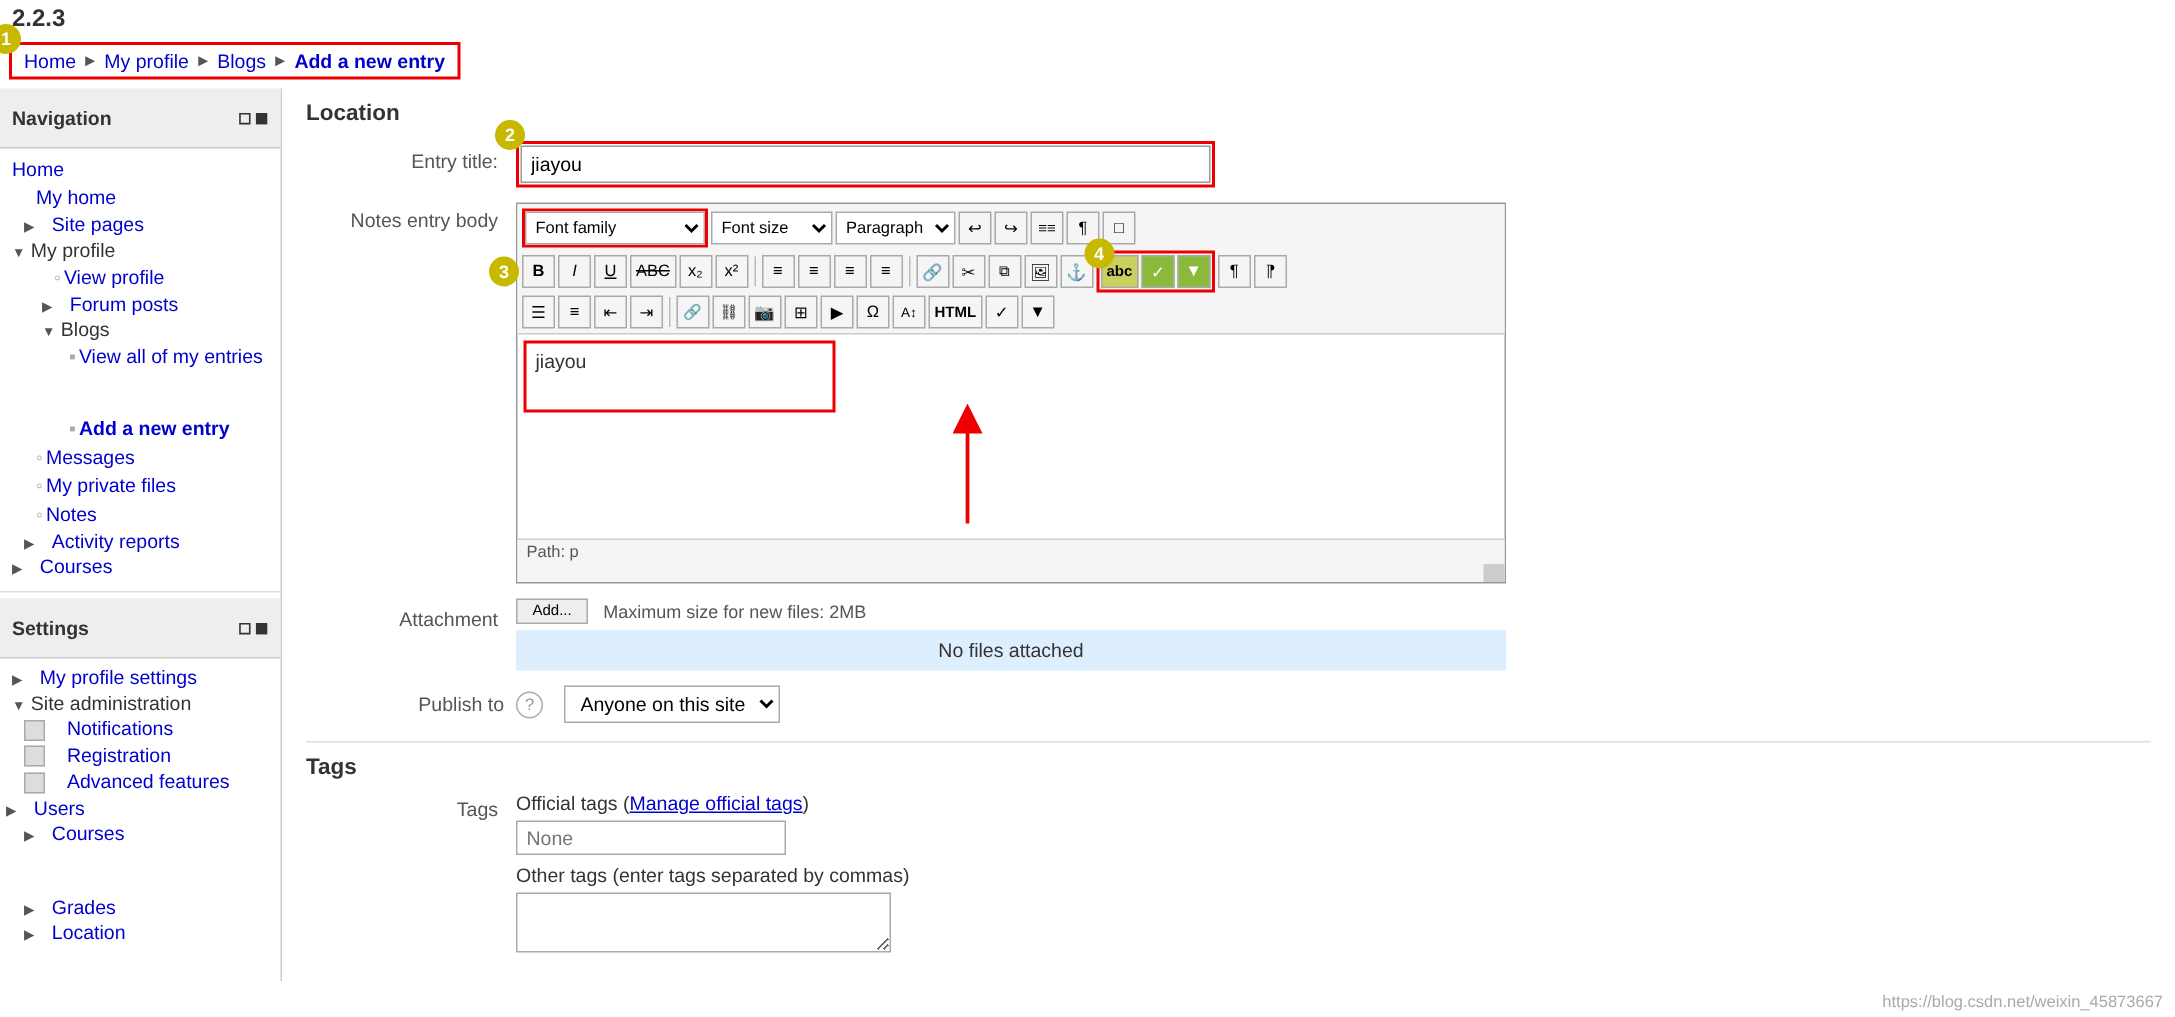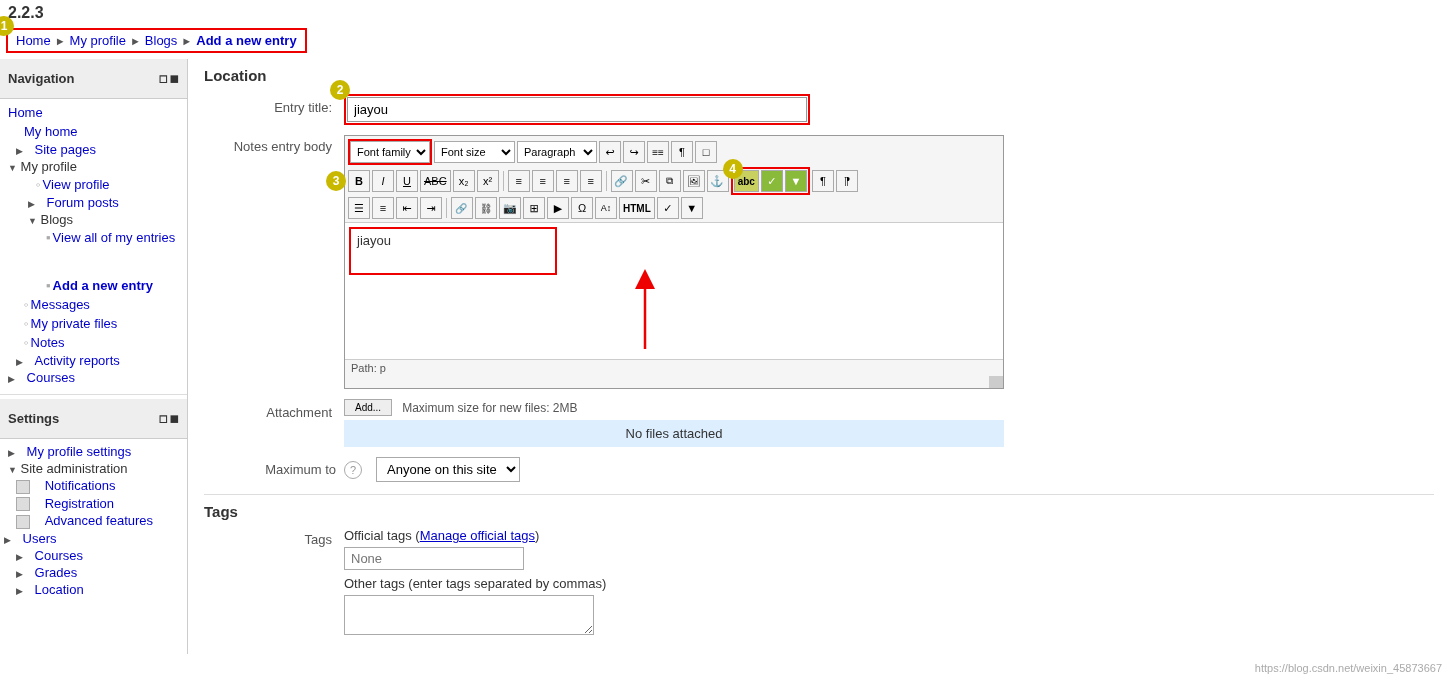--- a/index.html
+++ b/index.html
@@ -279,21 +279,21 @@
         <a href="#" class="nav-item-link" style="display:inline;">Advanced features</a>
       </li>
       <li class="indent1" style="padding:1px 4px;">
         <span style="font-size:9px;color:#555;">▶</span>
         <a href="#" class="nav-item-link" style="display:inline;"> Users</a>
       </li>
       <li class="indent1" style="padding:1px 16px;">
         <span style="font-size:9px;color:#555;">▶</span>
         <a href="#" class="nav-item-link" style="display:inline;"> Courses</a>
       </li>
-      <li class="indent1" style="padding:1px 16px;">
+      <li class="indent1" style="padding:1px 16px;margin-top:32px;">
         <span style="font-size:9px;color:#555;">▶</span>
         <a href="#" class="nav-item-link" style="display:inline;"> Grades</a>
       </li>
       <li class="indent1" style="padding:1px 16px;">
         <span style="font-size:9px;color:#555;">▶</span>
         <a href="#" class="nav-item-link" style="display:inline;"> Location</a>
       </li>
     </ul>
   </div>
 
@@ -317,21 +317,21 @@
       <div class="form-control-wrap" style="position:relative;">
 
         <span class="anno-marker" style="position:absolute;top:36px;left:-18px;z-index:10;">3</span>
 
         <div class="editor-container" style="max-width:660px;">
 
           <div class="editor-toolbar">
             <div class="toolbar-row">
 
               <div style="position:relative;display:inline-block;border:2px solid #e00;">
-                <select class="toolbar-select" style="width:80px;">
+                <select class="toolbar-select" style="width:120px;">
                   <option>Font family</option>
                 </select>
               </div>
               <select class="toolbar-select" style="width:81px;">
                 <option>Font size</option>
               </select>
               <select class="toolbar-select" style="width:80px;">
                 <option>Paragraph</option>
               </select>
               <button class="toolbar-btn">↩</button>
@@ -424,21 +424,21 @@
       <div style="flex:1;max-width:660px;">
         <div class="attach-top">
           <button class="add-btn">Add...</button>
           <span class="attach-info">Maximum size for new files: 2MB</span>
         </div>
         <div class="no-files-box">No files attached</div>
       </div>
     </div>
 
     <div class="publish-row">
-      <div class="publish-label">Maximum to</div>
+      <div class="publish-label">Publish to</div>
       <span class="publish-help" style="border:1px solid #aaa;border-radius:50%;width:18px;height:18px;display:inline-flex;align-items:center;justify-content:center;font-size:11px;cursor:pointer;">?</span>
       <select class="publish-select" style="margin-left:8px;">
         <option>Anyone on this site</option>
         <option>Only me</option>
       </select>
     </div>
 
     <div class="tags-section">
       <div class="tags-section-title">Tags</div>
       <div class="tags-row">

